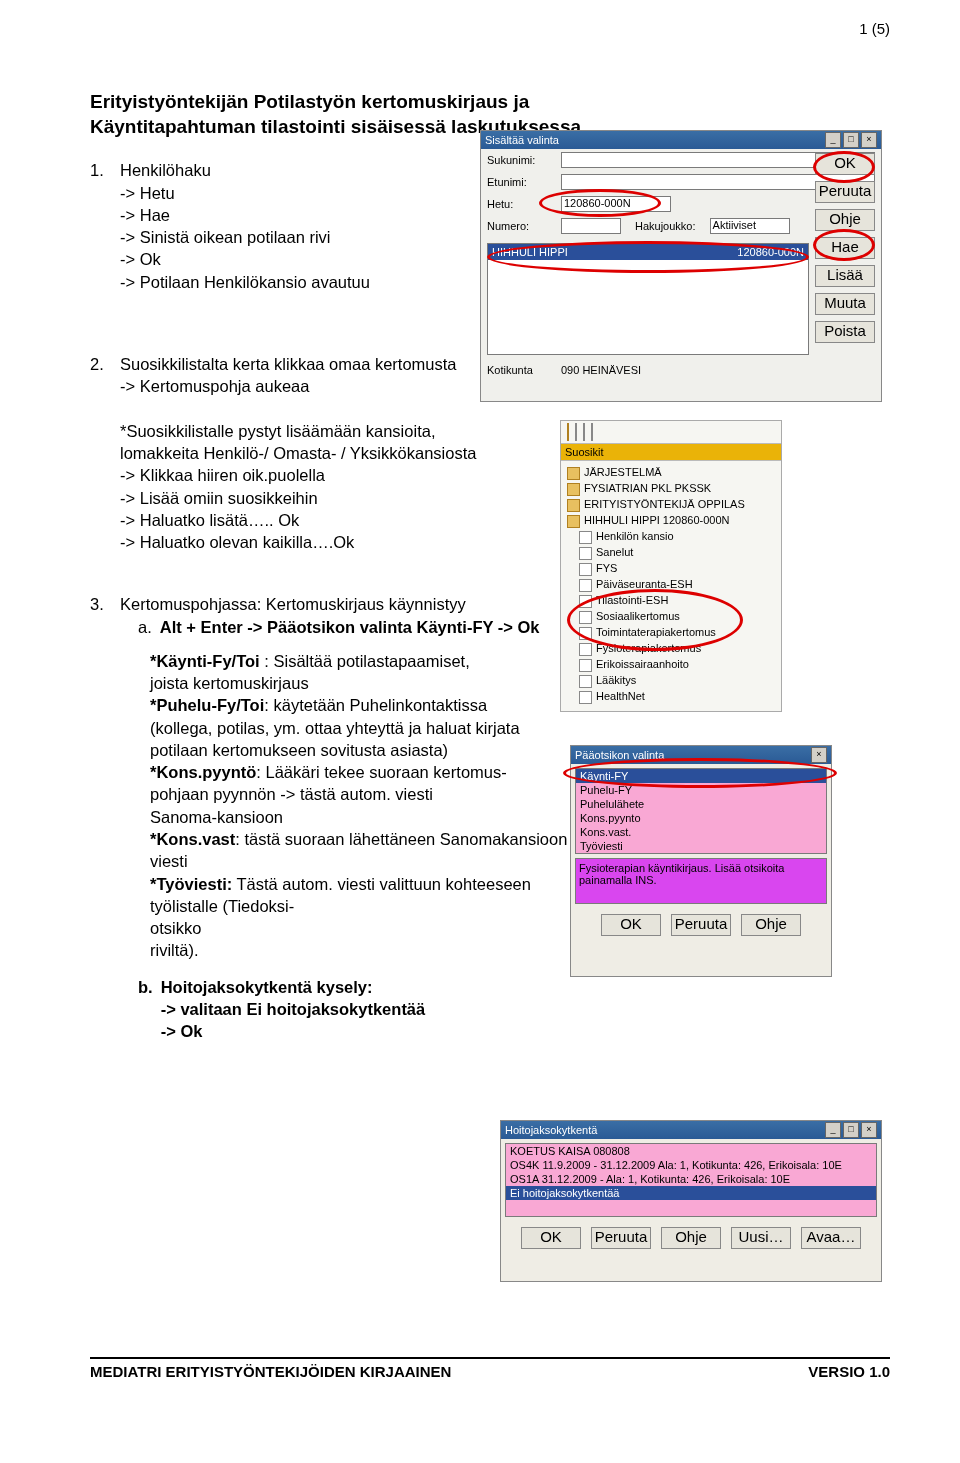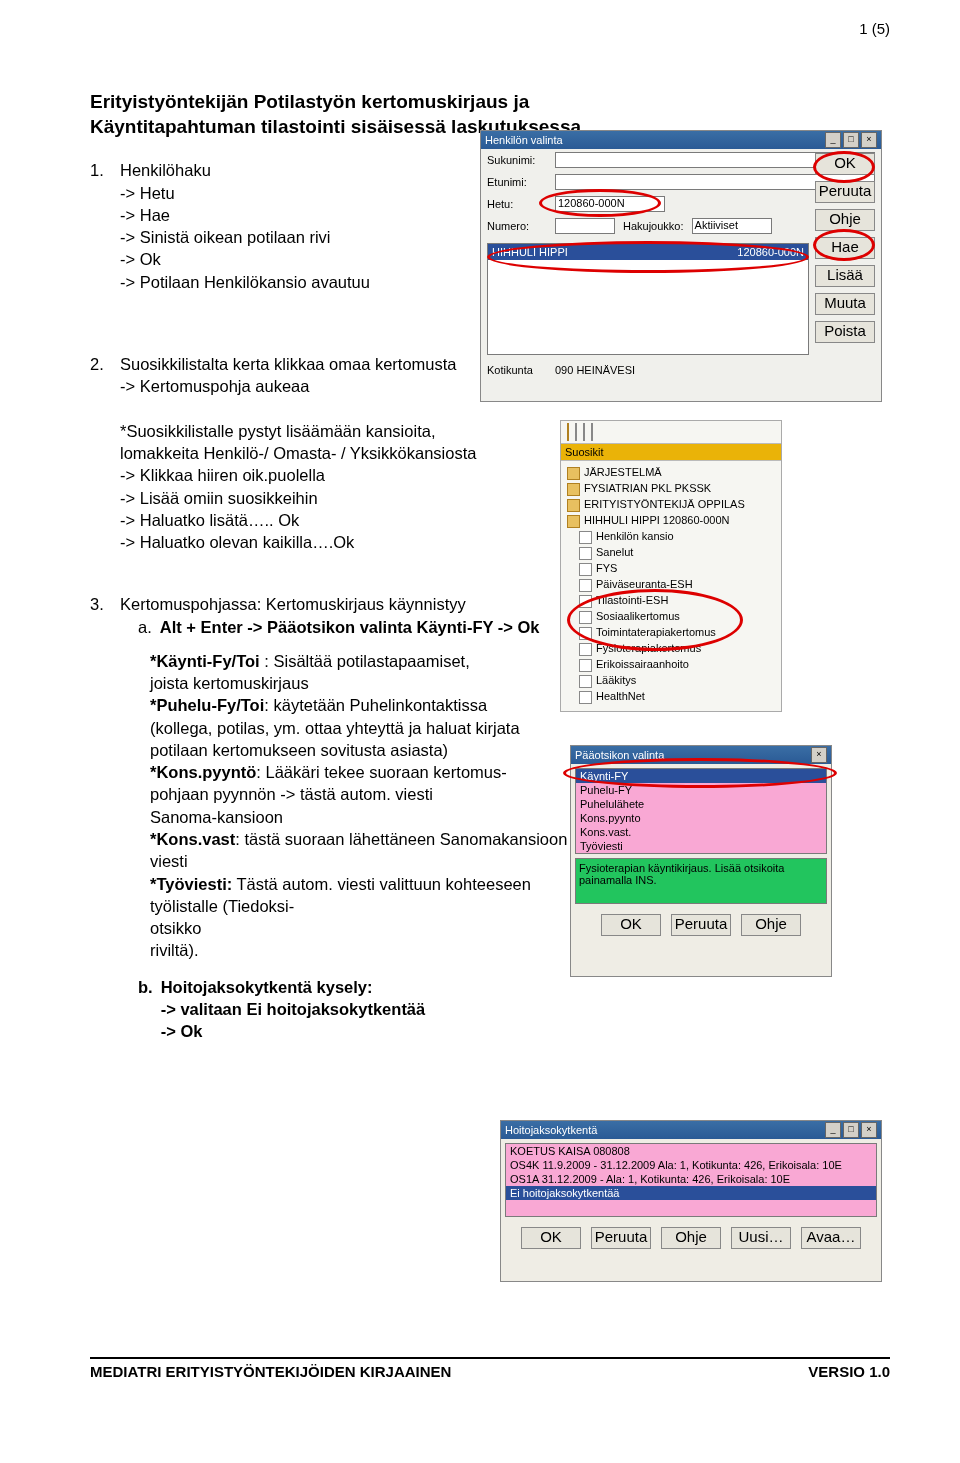--- a/index.html
+++ b/index.html
@@ -9,40 +9,40 @@
   .title{font-size:19px;font-weight:bold;margin:30px 0 20px 0;max-width:520px;line-height:1.3;}
   .sect{margin:14px 0 14px 0;font-size:16.5px;line-height:1.35;}
   .indent1{margin-left:30px;}
   .num{display:flex;gap:8px;}
   .num .n{min-width:22px;}
   .boldline{font-weight:bold;}
   .scr{position:absolute;background:#f0f0ec;border:1px solid #888;font-family:Tahoma,Arial,sans-serif;font-size:11px;color:#000;}
   .titlebar{background:linear-gradient(#3a6ea5,#2a5a95);color:#fff;height:18px;line-height:18px;padding:0 4px;font-size:11px;display:flex;justify-content:space-between;align-items:center;}
   .wbtns{display:flex;gap:2px;}
   .wbtn{width:14px;height:14px;background:#d4d0c8;border:1px solid #666;font-size:9px;line-height:12px;text-align:center;color:#000;}
-  .formrow{display:flex;align-items:center;height:22px;padding:0 6px;gap:8px;}
+  .formrow{display:flex;align-items:center;height:22px;padding:0 6px;gap:14px;}
   .lbl{width:60px;font-size:11px;}
   .inp{background:#fff;border:1px solid #7a7a7a;height:16px;flex:1;font-size:11px;padding:0 2px;box-sizing:border-box;}
   .btncol{position:absolute;right:6px;top:22px;display:flex;flex-direction:column;gap:6px;}
   .winbtn{width:58px;height:20px;background:#e6e4db;border:1px solid #888;font-size:15px;text-align:center;line-height:18px;}
   .ellipse{position:absolute;border:3px solid #d00;border-radius:50%;}
   .listrow{background:#2a4f9a;color:#fff;height:16px;line-height:16px;padding:0 4px;font-size:11px;display:flex;justify-content:space-between;}
   .scr2{position:absolute;background:#f6f6f2;border:1px solid #aaa;font-family:Tahoma,Arial,sans-serif;font-size:11px;}
   .scr2 .hdr{background:#eab308;height:16px;line-height:16px;padding:0 4px;font-size:11px;border-bottom:1px solid #bbb;}
   .treelist{padding:3px 6px;line-height:16px;font-size:11px;}
   .treelist .ic{display:inline-block;width:11px;height:11px;margin-right:4px;vertical-align:middle;}
   .ic-folder{background:#e8c060;border:1px solid #b08020;}
   .ic-doc{background:#fff;border:1px solid #888;}
   .scr3{position:absolute;background:#efede5;border:1px solid #888;font-family:Tahoma,Arial,sans-serif;font-size:11px;}
   .scr3 .titlebar{background:linear-gradient(#3a6ea5,#2a5a95);}
   .listbox{background:#f9a8d4;border:1px solid #7a7a7a;margin:4px;min-height:60px;font-size:11px;}
   .listbox .sel{background:#2a4f9a;color:#fff;padding:1px 4px;}
   .listbox .it{padding:1px 4px;}
   .btnrow{display:flex;gap:10px;justify-content:center;padding:6px;}
-  .textarea{background:#22c55e;border:1px solid #7a7a7a;margin:4px;height:38px;font-size:11px;padding:3px;}
+  .textarea{background:#d946ef;border:1px solid #7a7a7a;margin:4px;height:38px;font-size:11px;padding:3px;}
   .footer{position:absolute;bottom:0;left:90px;right:70px;border-top:2px solid #000;padding-top:4px;display:flex;justify-content:space-between;font-weight:bold;font-size:15px;}
 </style>
 </head>
 <body>
 
 <div class="page">
   <div class="pgnum">1 (5)</div>
 
   <div class="title">Erityistyöntekijän Potilastyön kertomuskirjaus ja Käyntitapahtuman tilastointi sisäisessä laskutuksessa</div>
 
@@ -53,21 +53,21 @@
       <div>-&gt; Hetu</div>
       <div>-&gt; Hae</div>
       <div>-&gt; Sinistä oikean potilaan rivi</div>
       <div>-&gt; Ok</div>
       <div>-&gt; Potilaan Henkilökansio avautuu</div>
     </div>
   </div>
 
   <div class="scr" style="left:480px;top:130px;width:400px;height:270px;">
     <div class="titlebar">
-      <span>Henkilön valinta</span>
+      <span>Sisältää valinta</span>
       <div class="wbtns">
         <div class="wbtn">_</div>
         <div class="wbtn">□</div>
         <div class="wbtn">×</div>
       </div>
     </div>
     <div class="formrow">
         <span class="lbl">Sukunimi:</span>
         <span class="inp"></span>
       </div>

